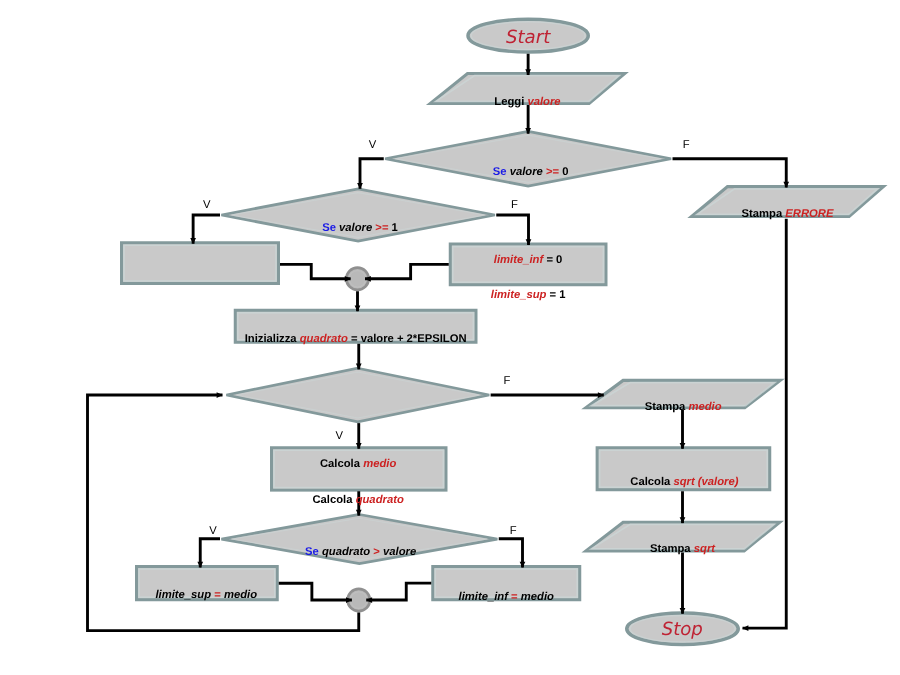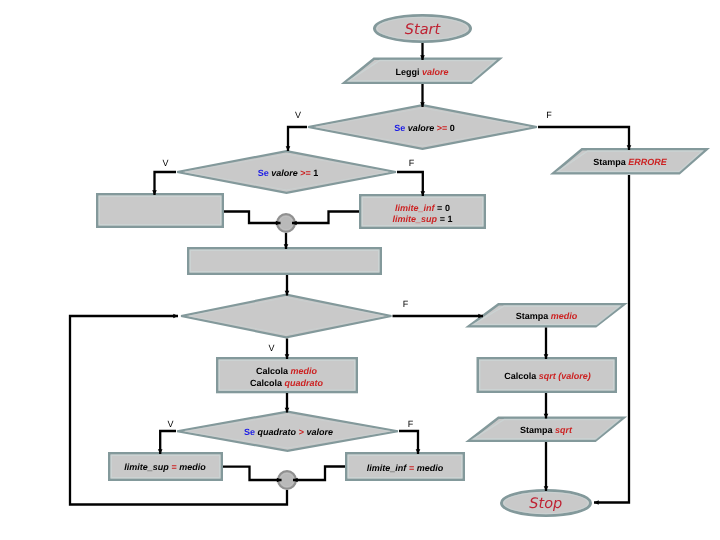--- a/index.html
+++ b/index.html
@@ -6,21 +6,21 @@
   html,body{margin:0;padding:0;background:#ffffff;}
   .lbl,.term,.edge{filter:blur(0px);}
   body{width:720px;height:540px;overflow:hidden;}
   #stage{position:relative;width:584px;height:540px;background:#ffffff;
          font-family:"Liberation Sans",sans-serif;
          -webkit-font-smoothing:antialiased;text-rendering:geometricPrecision;}
   #canvas{position:absolute;left:0;top:0;}
   .lbl{position:absolute;white-space:nowrap;text-align:center;
        font-family:"Liberation Sans",sans-serif;color:#000;font-weight:bold;
        transform:translate(-50%,calc(-50% + 2px));}
-  .lbl>div{white-space:nowrap;}
+  .lbl>div{white-space:nowrap;margin-top:17px;}
   .i{font-style:italic;font-weight:bold;}
   .b{font-weight:bold;}
   .red{color:#cc2222;}
   .blue{color:#1a1ae6;text-align:center;}
   .term{position:absolute;font-family:"DejaVu Sans",sans-serif;font-style:italic;
         color:#bf2233;transform:translate(-50%,-50%);white-space:nowrap;}
   .edge{position:absolute;font-size:9px;color:#000;
         font-family:"Liberation Sans",sans-serif;transform:translate(-50%,-50%);white-space:nowrap;}
 </style>
 </head>
@@ -160,20 +160,27 @@
   <div>
 <span class="i red">limite_inf</span>
 <span> = </span>
 <span class="b">0</span>
 </div>
   <div>
 <span class="i red">limite_sup</span>
 <span> = 1</span>
 </div>
 </div>
+<div class="lbl" style="left:284.5px;top:261px;font-size:9px;line-height:11.5px;">
+  <div>
+<span>Inizializza </span>
+<span class="i red">quadrato</span>
+<span> = valore + 2*EPSILON</span>
+</div>
+</div>
 <div class="lbl" style="left:286.5px;top:375px;font-size:9px;line-height:11.5px;">
   <div>
 <span>Calcola </span>
 <span class="i red">medio</span>
 </div>
   <div>
 <span>Calcola </span>
 <span class="i red">quadrato</span>
 </div>
 </div>

